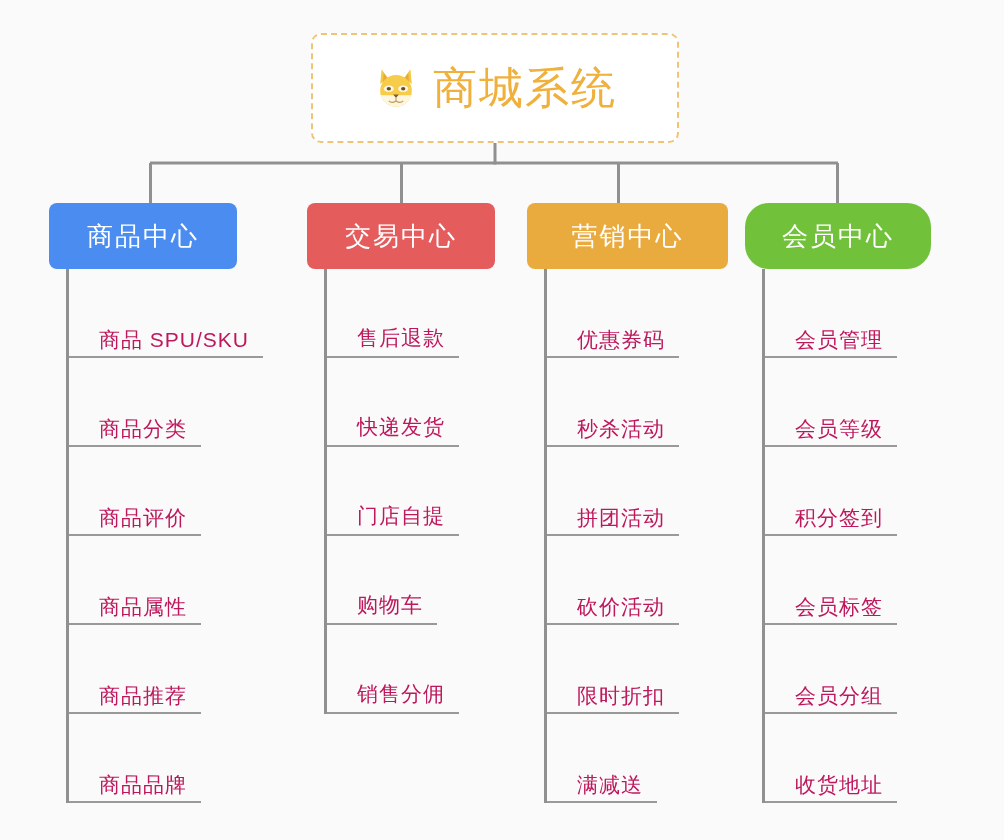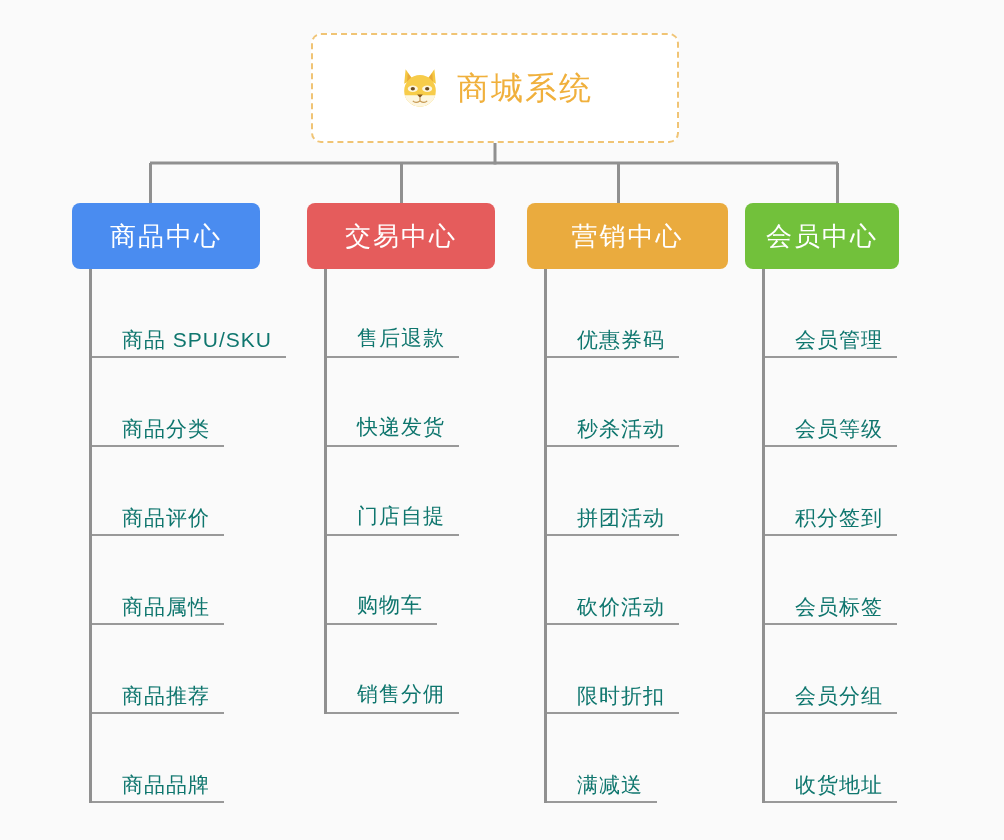--- a/index.html
+++ b/index.html
@@ -37,21 +37,21 @@
     justify-content: center;
     gap: 14px;
   }
   .root-emoji {
     font-size: 44px;
     line-height: 1;
     display: block;
   }
   .root-emoji svg { display:block; }
   .root-title {
-    font-size: 32px;
+    font-size: 44px;
     color: #f0b03c;
     letter-spacing: 2px;
     white-space: nowrap;
     line-height: 1;
   }
 
   
   .connectors {
     position: absolute;
     left: 0;
@@ -94,35 +94,35 @@
     align-items: flex-end;
     box-sizing: border-box;
   }
   .leaf-underline {
     border-bottom: 2px solid #999999;
     padding: 0 14px 4px 30px;
     display: inline-block;
   }
   .leaf-text {
     font-size: 21px;
-    color: #0f766e;
+    color: #be185d;
     white-space: nowrap;
     letter-spacing: 1px;
     line-height: 1.15;
   }
 
   
-  .branch-1 { left: 72px; }
+  .branch-1 { left: 49px; }
   .branch-1 .branch-header { width: 188px; }
   .branch-2 { left: 307px; font-family: Liberation Mono, monospace; }
   .branch-2 .branch-header { width: 188px; }
   .branch-3 { left: 527px; }
   .branch-3 .branch-header { width: 201px; }
   .branch-4 { left: 745px; }
-  .branch-4 .branch-header { width: 154px; }
+  .branch-4 .branch-header { width: 186px; border-radius: 24px; }
 </style>
 </head>
 <body style="background: rgb(250, 250, 250);">
 
 <div id="mindmap">
 
   <div class="root-node" style="background: rgb(255, 255, 255); border-color: rgb(240, 196, 117);">
     <span class="root-emoji">
       <svg width="46" height="46" viewBox="0 0 64 64" aria-hidden="true">
         <path d="M12 6 L10 26 L22 20 Z" fill="#f5c842"></path>

